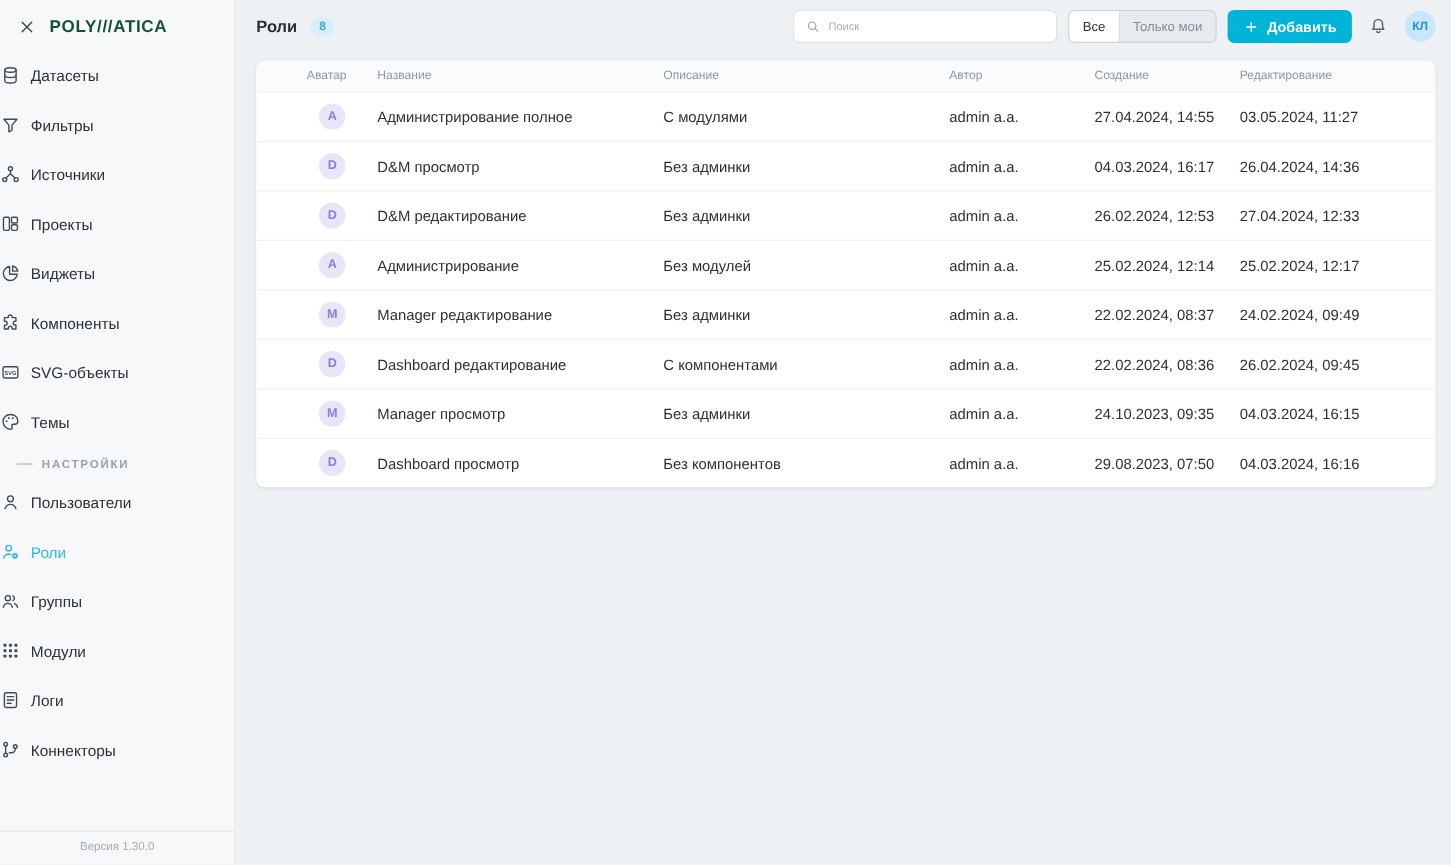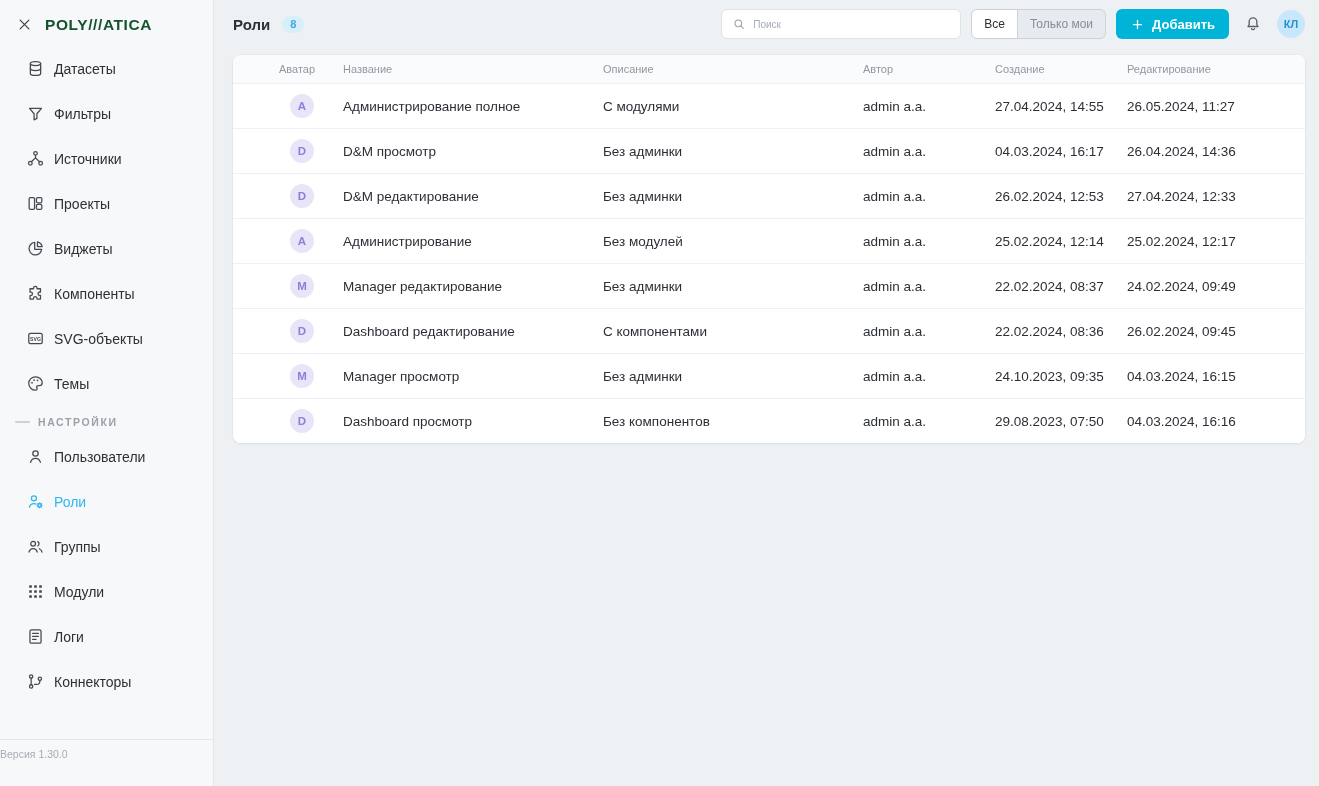--- a/index.html
+++ b/index.html
@@ -24,35 +24,35 @@
   
   .sidebar{
     width:214px;min-width:214px;height:100%;
     background:#f7f8f9;border-right:1px solid #e4e7ea;
     display:flex;flex-direction:column;
   }
   .sidebar-top{display:flex;align-items:center;gap:11px;padding:15px 14px 12px 15px;}
   .logo{font-weight:800;font-size:15.5px;letter-spacing:.6px;color:#14532d;white-space:nowrap;text-align:right;}
   .nav{display:flex;flex-direction:column;}
   .nav-item{
-    display:flex;align-items:center;gap:9px;height:45px;padding:0 26px;
+    display:flex;align-items:center;gap:9px;height:45px;padding:0 0;
     font-size:14px;color:#2c3137;cursor:pointer;user-select:none;
   }
   .nav-item .ic{color:#434a53;}
   .nav-item.active{color:var(--accent);}
   .nav-item.active .ic{color:var(--accent);}
   .section-label{
     display:flex;align-items:center;gap:8px;
     padding:10px 15px 6px 15px;
     color:#9aa1ab;font-size:10.5px;font-weight:700;letter-spacing:1.6px;
   }
   .section-label::before{content:"";width:15px;height:2px;background:#ccd1d7;border-radius:1px;}
   .sidebar-footer{
     margin-top:auto;border-top:1px solid #e4e7ea;
-    padding:8px 0 26px;text-align:left;
+    padding:8px 0 10px;text-align:center;
     color:#a6acb5;font-size:10.5px;
   }
 
   
   .ic{width:19px;height:19px;flex:none;fill:none;stroke:currentColor;stroke-width:1.6;stroke-linecap:round;stroke-linejoin:round;}
   .ic .f{fill:currentColor;stroke:none;}
   .ic-sm{width:16px;height:16px;}
   .close-btn{background:none;border:none;color:#3c434b;cursor:pointer;display:flex;padding:0;}
 
   
@@ -313,21 +313,21 @@
         </div>
         <div>
   <div class="trow">
     <div class="cell avatar-cell">
       <span class="row-avatar">А</span>
     </div>
     <div class="cell">Администрирование полное</div>
     <div class="cell">С модулями</div>
     <div class="cell">admin a.a.</div>
     <div class="cell">27.04.2024, 14:55</div>
-    <div class="cell">26.05.2024, 11:27</div>
+    <div class="cell">03.05.2024, 11:27</div>
   </div>
 
   <div class="trow">
     <div class="cell avatar-cell">
       <span class="row-avatar">D</span>
     </div>
     <div class="cell">D&amp;M просмотр</div>
     <div class="cell">Без админки</div>
     <div class="cell">admin a.a.</div>
     <div class="cell">04.03.2024, 16:17</div>

